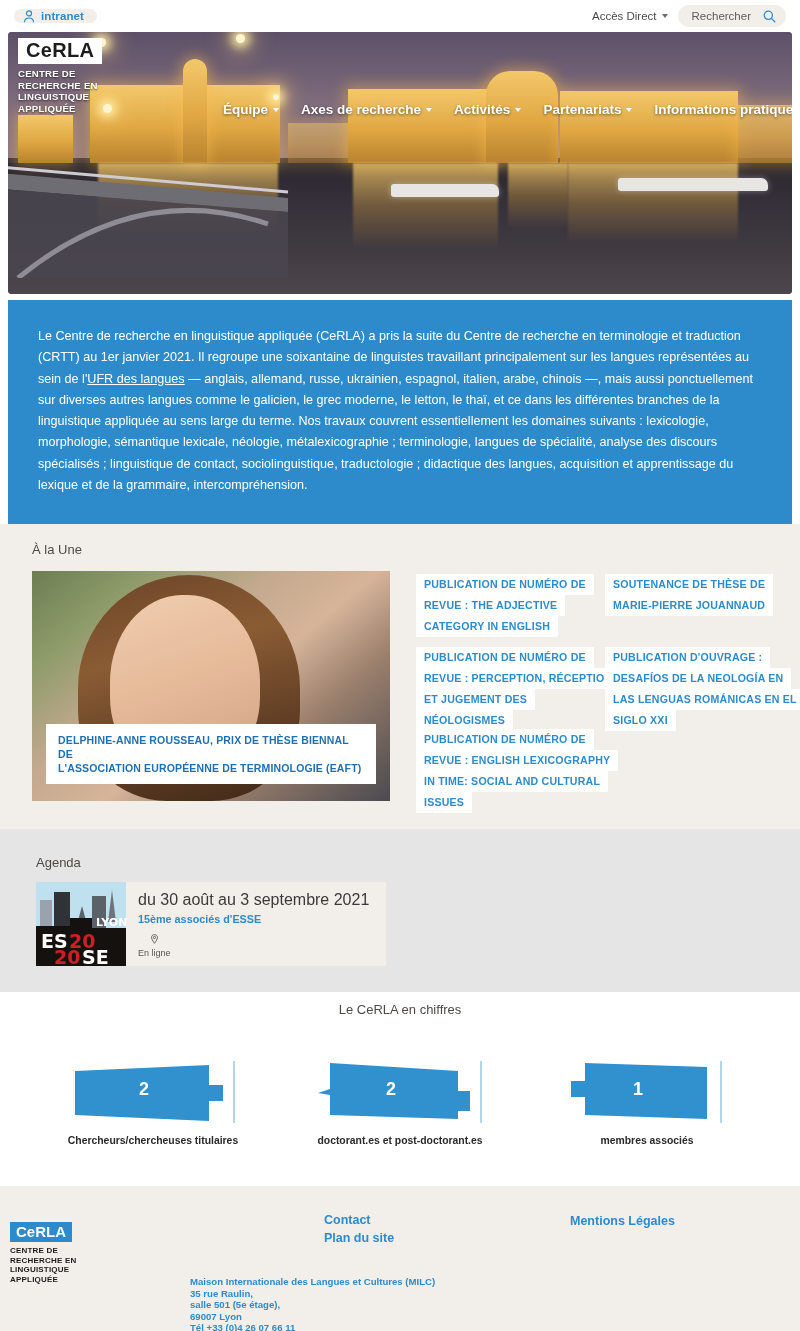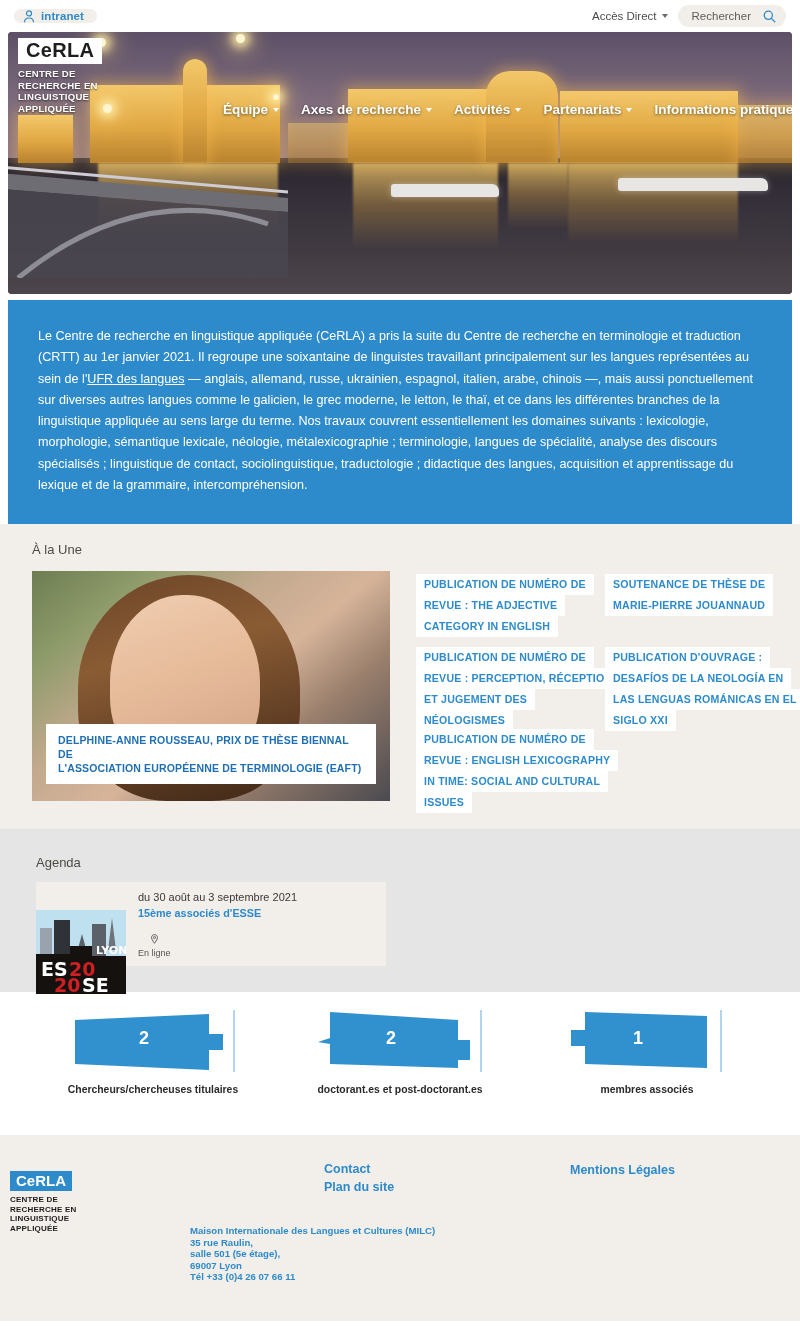--- a/index.html
+++ b/index.html
@@ -209,24 +209,23 @@
   .agenda-card {
     margin-left: 36px;
     width: 350px; height: 84px;
     background: #f2eee9;
     display: flex;
   }
   .agenda-thumb {
     width: 90px; height: 84px; flex: none;
     position: relative; overflow: hidden;
     background: #bfe0ef;
-    margin-top: 28px;
   }
   .agenda-info { padding: 9px 0 0 12px; position: relative; flex: 1; }
-  .agenda-date { font-size: 11px; color: #3a3a3a; }
+  .agenda-date { font-size: 16px; color: #3a3a3a; }
   .agenda-name { font-size: 10.8px; font-weight: 700; color: #2e8bcb; margin-top: 4px; }
   .agenda-loc {
     position: absolute; left: 12px; bottom: 8px;
     display: flex; align-items: center; gap: 4px;
     font-size: 9px; color: #555; flex-direction: column;
   }
   .pin-icon { width: 9px; height: 10px; display:block; }
 
   
   .chiffres { background:#ffffff; padding: 10px 0 40px 0; text-align:center; }
@@ -453,20 +452,21 @@
               <circle cx="4.5" cy="3.5" r="1.1" fill="none" stroke="#555" stroke-width=".9"></circle>
             </svg>
         </span>
         <span>En ligne</span>
       </div>
     </div>
   </div>
 </div>
 
 <div class="chiffres">
+  <h3>Le CeRLA en chiffres</h3>
   <div class="stats-row">
 
     <div class="stat">
       <div class="shape">
         <svg viewBox="0 0 185 72" width="185" height="72">
           <path d="M14 18 L148 12 L148 32 L162 32 L162 48 L148 48 L148 68 L14 62 Z" fill="#3190ce"></path>
           <line x1="173" y1="8" x2="173" y2="70" stroke="#9ecbe8" stroke-width="1.6"></line>
         </svg>
         <div class="num">2</div>
       </div>

